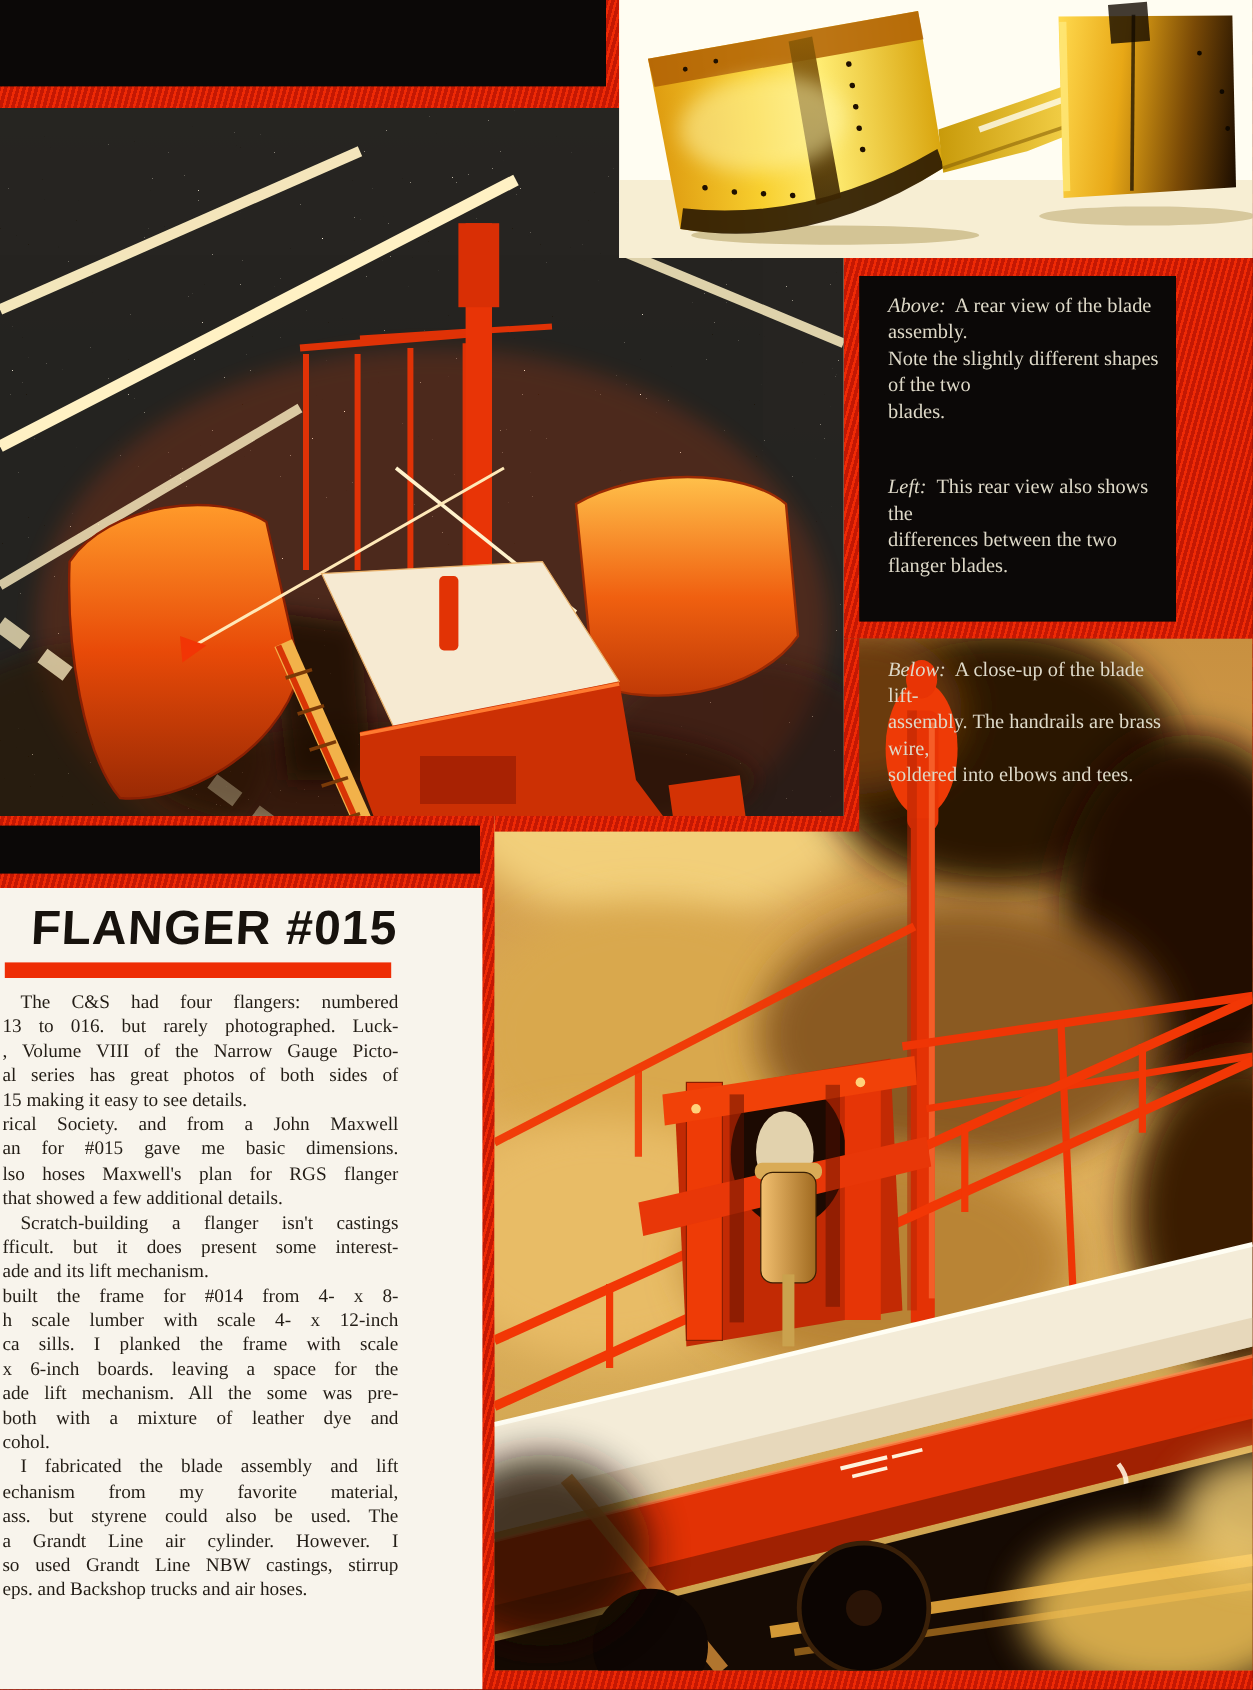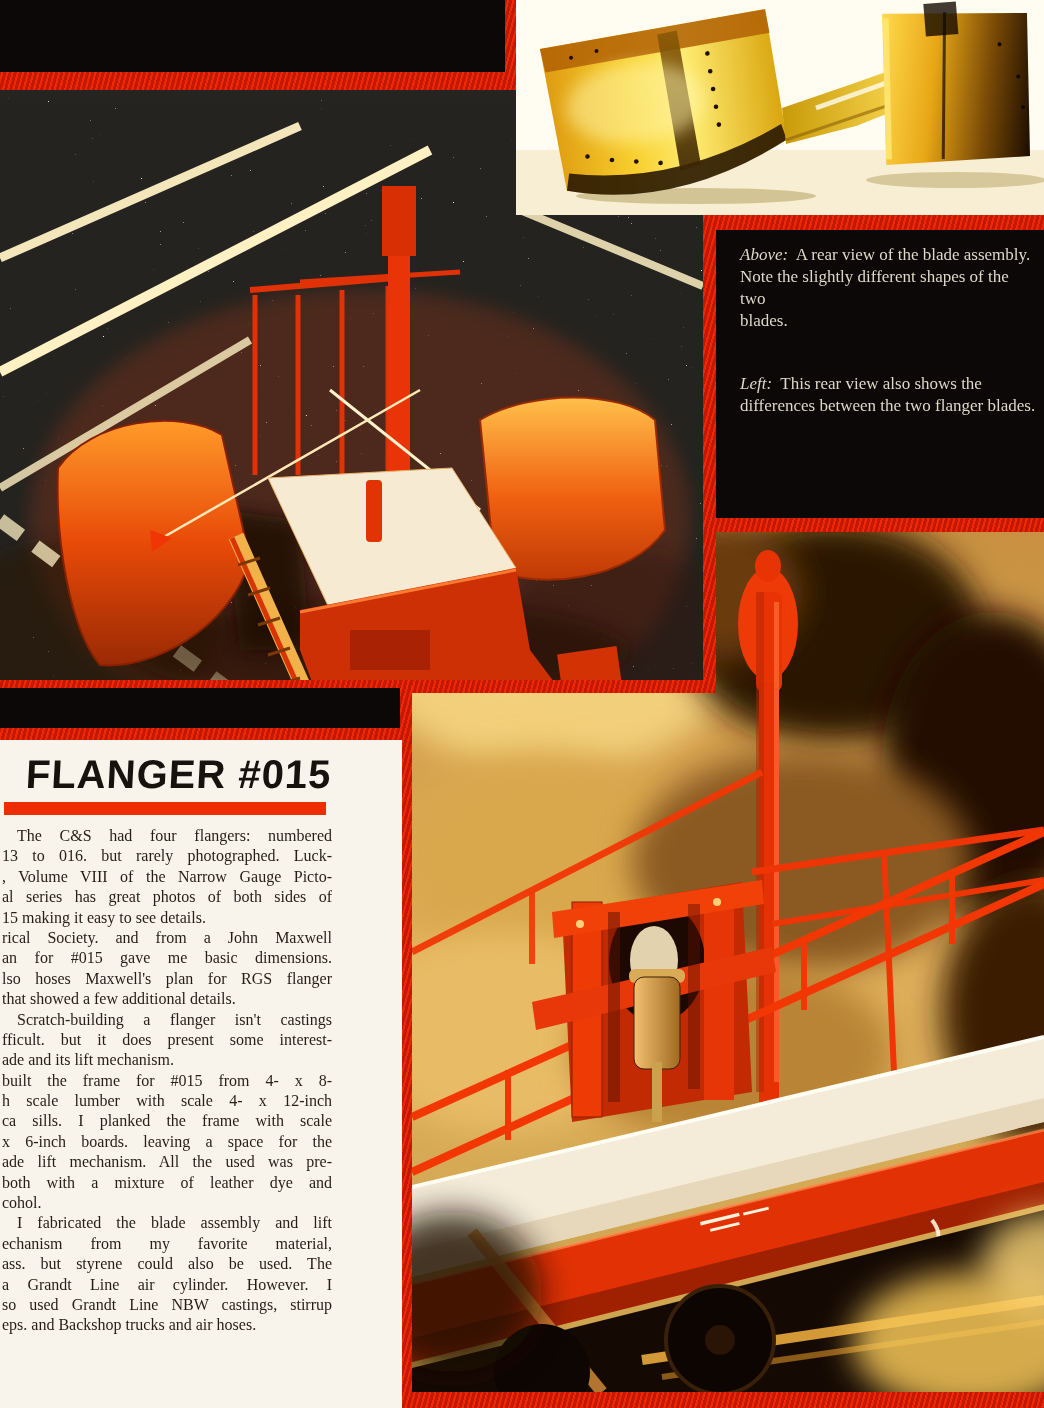--- a/index.html
+++ b/index.html
@@ -17,21 +17,21 @@
     font-family:"Liberation Sans",sans-serif;font-weight:900;font-size:40px;
     letter-spacing:1px;color:#17120d;transform:skewX(-3deg);white-space:nowrap;
   }
   .title-rule{position:absolute;left:4px;top:62px;width:322px;height:13px;background:#ee2d05;}
   .bodytext{position:absolute;left:2px;top:86px;width:330px;color:#231d16;
     font-size:16px;line-height:20.4px;}
   .ln{text-align:justify;text-align-last:justify;height:20.4px;overflow:hidden;}
   .ln.end{text-align-last:left;}
   .ln.ind{text-indent:15px;}
   
-  .caption{left:716px;top:230px;width:328px;height:288px;background:#0b0807;
+  .caption{left:716px;top:230px;width:264px;height:288px;background:#0b0807;
     color:#ded9c8;font-size:17px;line-height:22px;}
   .cap-block{padding-left:24px;padding-right:6px;}
   .cap-b1{padding-top:14px;}
   .cap-b2{margin-top:41px;}
   .cap-b3{margin-top:64px;}
   .cap-label{font-style:italic;}
   
   svg{display:block;}
 </style>
 </head>
@@ -305,45 +305,51 @@
       <div><span class="cap-label">Above:</span>&nbsp;
         <span>A rear view of the blade assembly.</span></div>
       <div>Note the slightly different shapes of the two</div>
       <div>blades.</div>
     </div>
     <div class="cap-block cap-b2">
       <div><span class="cap-label">Left:</span>&nbsp;
         <span>This rear view also shows the</span></div>
       <div>differences between the two flanger blades.</div>
     </div>
+    <div class="cap-block cap-b3">
+      <div><span class="cap-label">Below:</span>&nbsp;
+        <span>A close-up of the blade lift-</span></div>
+      <div>assembly. The handrails are brass wire,</div>
+      <div>soldered into elbows and tees.</div>
+    </div>
   </div>
 
   <div class="abs blackbox" style="left:0;top:688px;width:400px;height:40px;"></div>
 
   <div class="abs article">
     <h1>FLANGER #015</h1>
     <div class="title-rule"></div>
     <div class="bodytext">
       <div class="ln ind">The C&amp;S had four flangers: numbered</div>
       <div class="ln">13 to 016. but rarely photographed. Luck-</div>
       <div class="ln">, Volume VIII of the Narrow Gauge Picto-</div>
       <div class="ln">al series has great photos of both sides of</div>
       <div class="ln end">15 making it easy to see details.</div>
       <div class="ln">rical Society. and from a John Maxwell</div>
       <div class="ln">an for #015 gave me basic dimensions.</div>
       <div class="ln">lso hoses Maxwell's plan for RGS flanger</div>
       <div class="ln end">that showed a few additional details.</div>
       <div class="ln ind">Scratch-building a flanger isn't castings</div>
       <div class="ln">fficult. but it does present some interest-</div>
       <div class="ln end">ade and its lift mechanism.</div>
-      <div class="ln">built the frame for #015 from 4- x 8-</div>
+      <div class="ln">built the frame for #014 from 4- x 8-</div>
       <div class="ln">h scale lumber with scale 4- x 12-inch</div>
       <div class="ln">ca sills. I planked the frame with scale</div>
       <div class="ln">x 6-inch boards. leaving a space for the</div>
-      <div class="ln">ade lift mechanism. All the used was pre-</div>
+      <div class="ln">ade lift mechanism. All the some was pre-</div>
       <div class="ln">both with a mixture of leather dye and</div>
       <div class="ln end">cohol.</div>
       <div class="ln ind">I fabricated the blade assembly and lift</div>
       <div class="ln">echanism from my favorite material,</div>
       <div class="ln">ass. but styrene could also be used. The</div>
       <div class="ln">a Grandt Line air cylinder. However. I</div>
       <div class="ln">so used Grandt Line NBW castings, stirrup</div>
       <div class="ln end">eps. and Backshop trucks and air hoses.</div>
     </div>
   </div>

